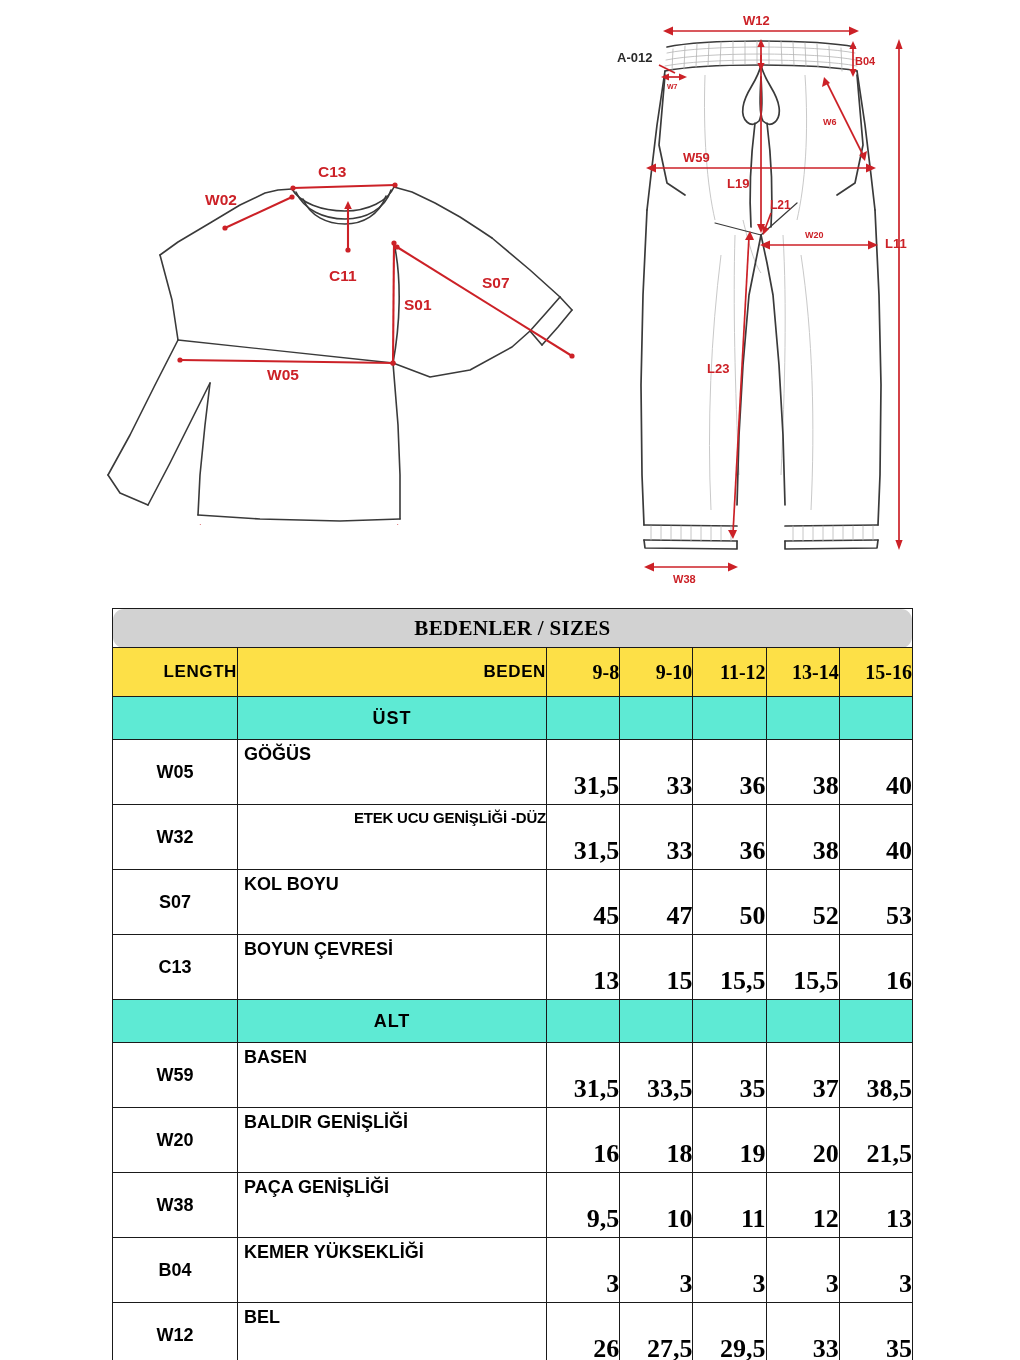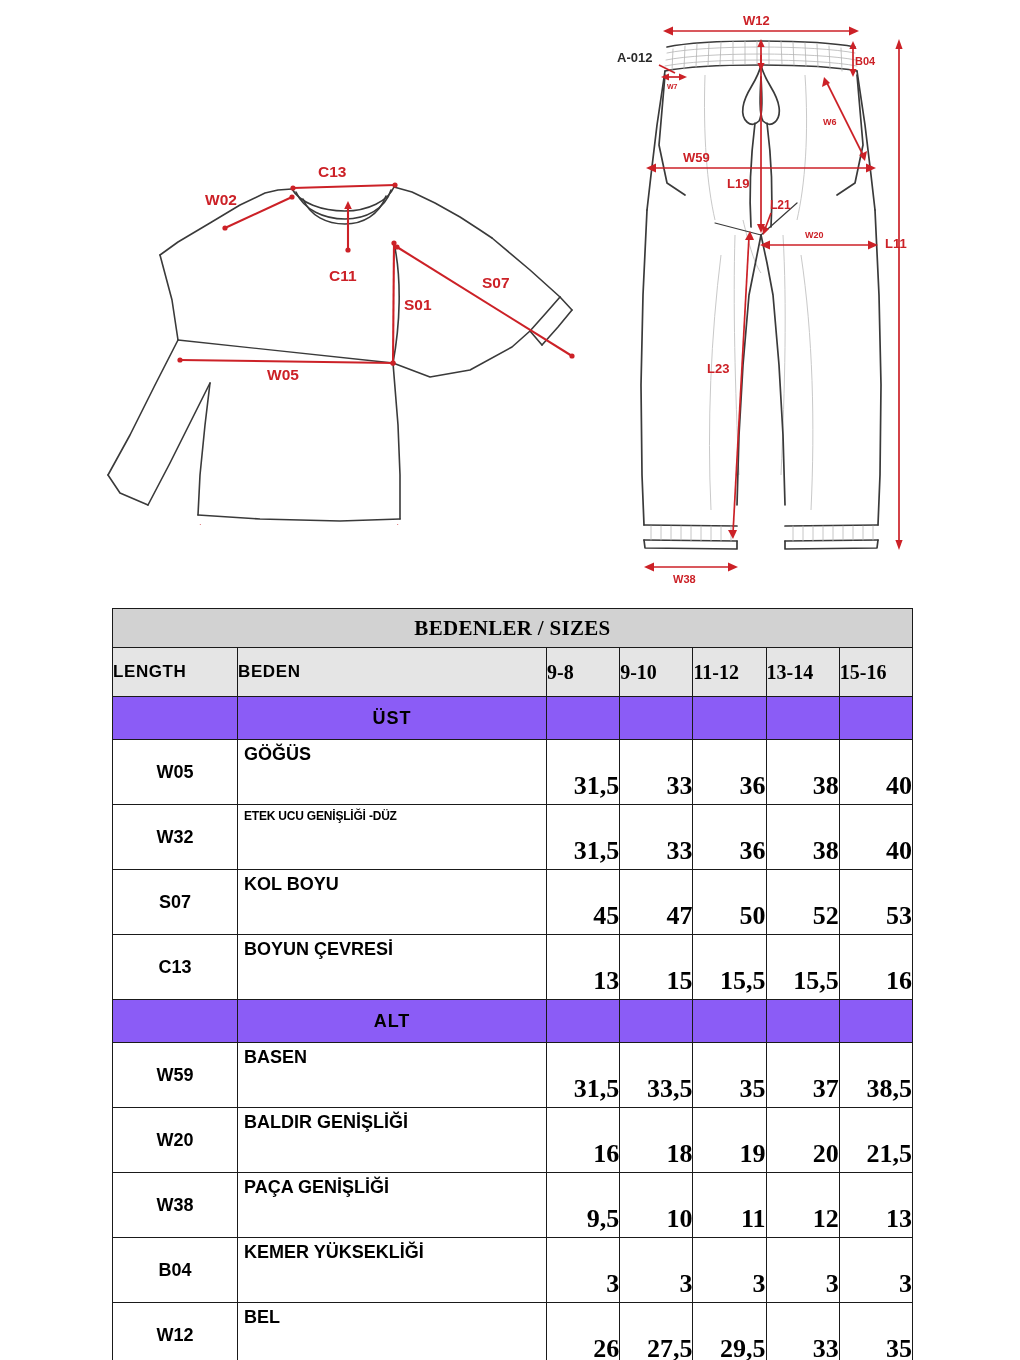--- a/index.html
+++ b/index.html
@@ -38,40 +38,41 @@
 
   .title-row td{
     background:#d2d2d2;
     height:38px;
     text-align:center;
     font-family:"Liberation Serif", serif;
     font-weight:bold;
     font-size:21px;
     color:#000;
     letter-spacing:.3px;
+    border-radius:11px;
   }
   .head-row td{
-    background:#e5e5e5;
+    background:#fde047;
     height:48px;
-    text-align:left;
+    text-align:right;
     color:#000;
   }
   .head-row td.lab{
     font-family:"Liberation Sans", sans-serif;
     font-weight:bold;
     font-size:17px;
     letter-spacing:.6px;
   }
   .head-row td.sz{
     font-family:"Liberation Serif", serif;
     font-weight:bold;
     font-size:20px;
   }
   .section-row td{
-    background:#8b5cf6;
+    background:#5eead4;
     height:42px;
   }
   .section-row td.sec-label{
     text-align:center;
     font-family:"Liberation Sans", sans-serif;
     font-weight:bold;
     font-size:18px;
     letter-spacing:1px;
     color:#000;
   }
@@ -86,21 +87,21 @@
   .data-row td.desc{
     font-family:"Liberation Sans", sans-serif;
     font-weight:bold;
     font-size:18px;
     color:#000;
     padding-left:6px;
     vertical-align:top;
     padding-top:4px;
     white-space:nowrap;
   }
-  .data-row td.desc.tight{font-size:12px;letter-spacing:-.2px;}
+  .data-row td.desc.tight{font-size:15px;letter-spacing:-.2px;text-align:right;}
   .data-row td.val{
     font-family:"Liberation Serif", serif;
     font-weight:bold;
     font-size:26px;
     color:#000;
     padding-left:5px;
     vertical-align:bottom;
     padding-bottom:3px;
     text-align:right;
   }

